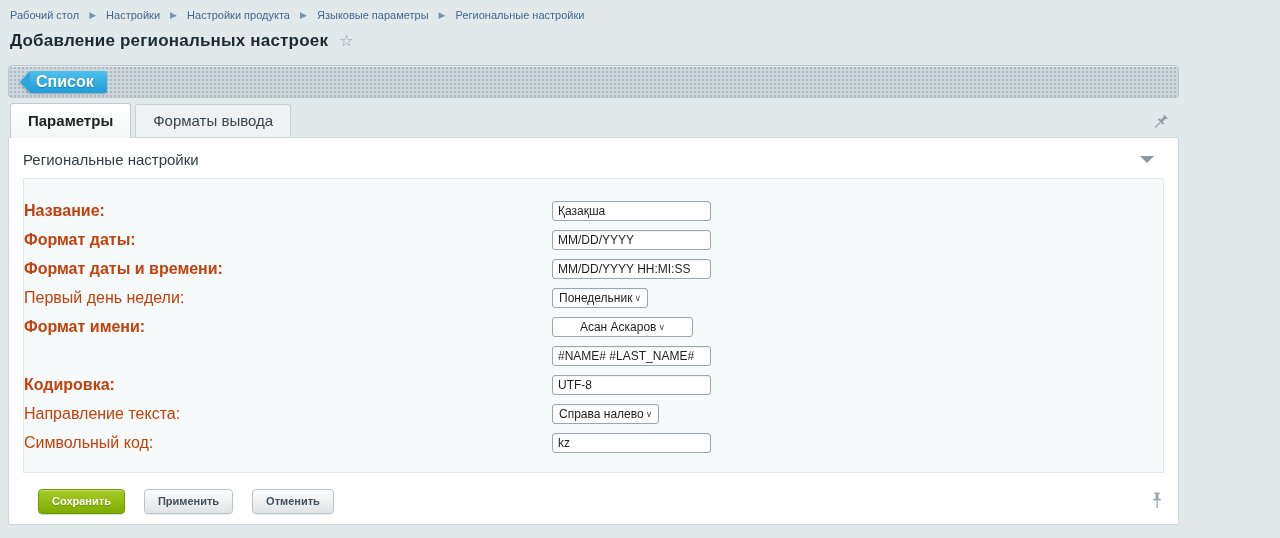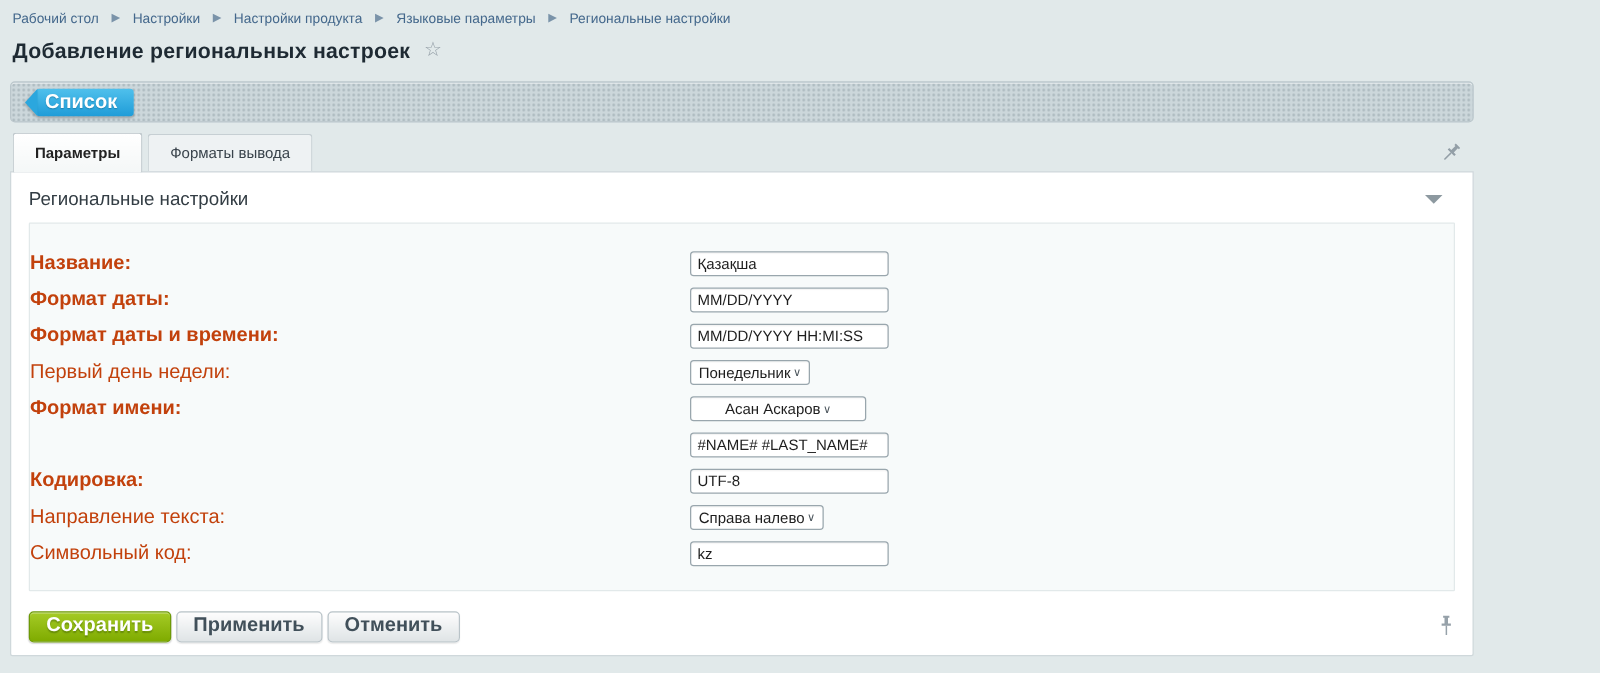--- a/index.html
+++ b/index.html
@@ -45,21 +45,21 @@
   .btn-list::before {
     content:""; position:absolute; left:-9px; top:0;
     border-top:11px solid transparent; border-bottom:11px solid transparent;
     border-right:10px solid #2ba7de;
     filter:drop-shadow(-1px 1px 1px rgba(0,0,0,.2));
   }
 
   
   .tabs-row { margin-top:9px; display:flex; align-items:flex-end; height:30px; position:relative; }
   .tab {
-    font-size:12px; color:#39434b; cursor:pointer;
+    font-size:15px; color:#39434b; cursor:pointer;
     border:1px solid #c6cfd3; border-bottom:none;
     border-radius:3px 3px 0 0;
     padding:7px 17px 8px 17px;
     background:#eef2f3; margin-right:2px; margin-left:2px;
   }
   .tab.active {
     background:linear-gradient(#ffffff,#f4f7f7);
     font-weight:bold; color:#222;
     padding:8px 17px 9px 17px;
     margin-left:2px; margin-bottom:-1px; z-index:3; position:relative;
@@ -109,22 +109,22 @@
     box-shadow:inset 0 1px 1px rgba(0,0,0,.04);
   }
   .select.sel-wide { width:141px; justify-content:center; }
   .select-chevron { font-size:9px; color:#4a545b; line-height:1; }
 
   
   .buttons-row {
     display:flex; align-items:center; gap:4px;
     margin:15px 14px 4px 14px; position:relative; height:26px;
   }
-  .btn { height:25px; border-radius:4px; cursor:pointer; font-size:16px;
-    font-weight:bold; font-family:"Liberation Sans",sans-serif; padding:0 13px; }
+  .btn { height:25px; border-radius:4px; cursor:pointer; font-size:11px;
+    font-weight:bold; font-family:"Liberation Sans",sans-serif; padding:0 13px;margin-left:15px; }
   .btn-save {
     background:linear-gradient(#a5cb26,#7fab00);
     border:1px solid #6d9a06; color:#fff;
     text-shadow:0 1px 1px rgba(40,70,0,.35);
     box-shadow:inset 0 1px 0 rgba(255,255,255,.3), 0 1px 1px rgba(0,0,0,.15);
   }
   .btn-gray {
     background:linear-gradient(#fdfdfd,#dfe4e6);
     border:1px solid #b9c3c8; color:#41505a;
     box-shadow:0 1px 1px rgba(0,0,0,.08);

